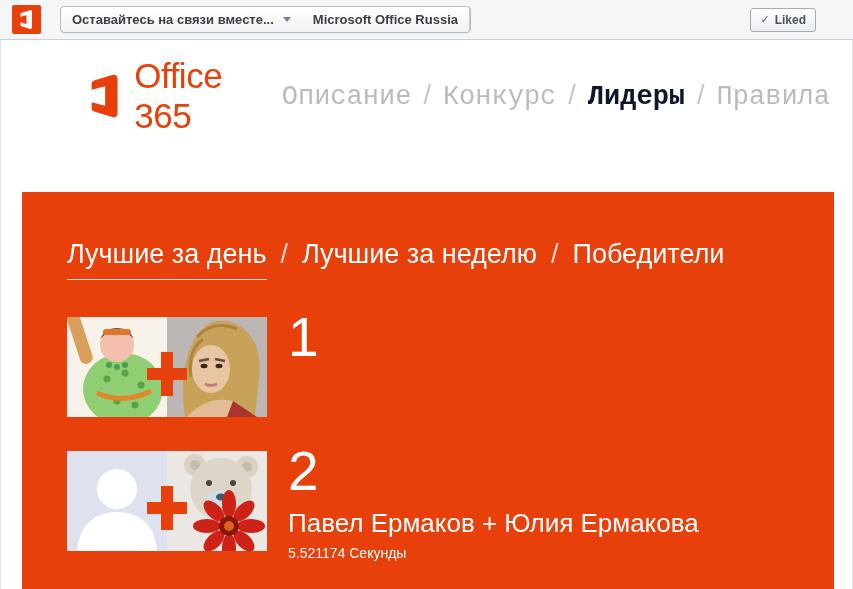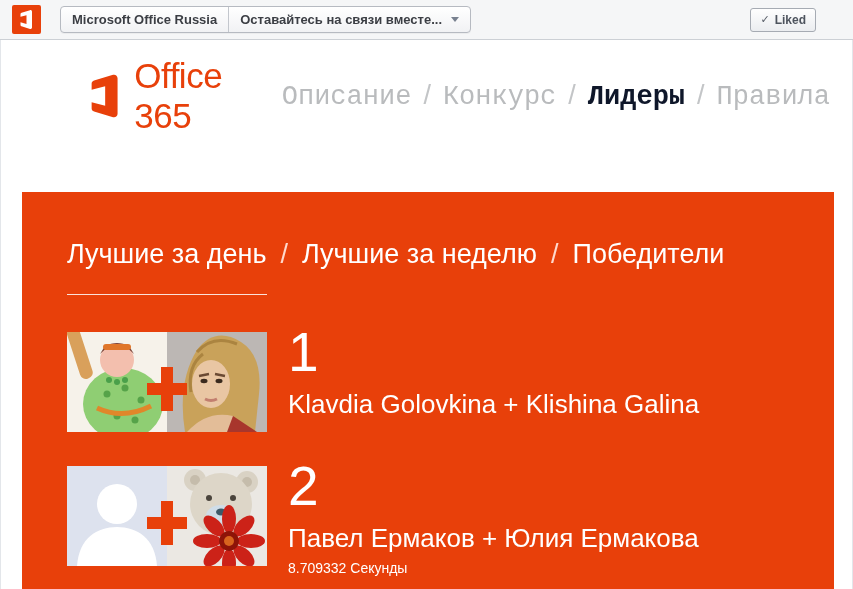--- a/index.html
+++ b/index.html
@@ -35,21 +35,21 @@
   .topnav{display:flex;align-items:baseline;gap:12px;font-size:27px;font-weight:300;}
   .topnav a{color:#b9bbbd;text-decoration:none;cursor:pointer;font-family:Liberation Mono, monospace;}
   .topnav a.active{color:#0f172a;font-weight:600;}
   .topnav .sep{color:#c3c5c7;}
 
   
   .panel{position:absolute;left:21px;top:152px;width:812px;height:620px;
          background:#e8400a;color:#fff;padding:47px 0 0 45px;box-sizing:border-box;}
   .tabs{display:flex;align-items:baseline;gap:14px;font-size:27px;font-weight:300;}
   .tabs a{color:#fff;text-decoration:none;cursor:pointer;display:inline-block;}
-  .tabs a.active{padding-bottom:24px;border-bottom:1px solid rgba(255,255,255,.85);}
+  .tabs a.active{padding-bottom:9px;border-bottom:1px solid rgba(255,255,255,.85);}
   .tabs .sep{color:#ffd9cc;}
 
   .entries{margin-top:37px;}
   .entry{display:flex;margin-bottom:34px;}
   .photos{position:relative;width:200px;height:100px;flex:none;}
   .photo{position:absolute;top:0;width:100px;height:100px;overflow:hidden;}
   .photo.pa{left:0;} .photo.pb{left:100px;}
   .photo svg{display:block;width:100px;height:100px;}
   .plus{position:absolute;left:100px;top:57px;transform:translate(-50%,-50%);
         width:40px;height:44px;}
@@ -67,26 +67,26 @@
 <div class="page">
 
   <header class="topbar">
     <div class="app-logo">
       <svg width="17" height="21" viewBox="0 0 68 84">
         <path fill="#ffffff" d="M10,20 C10,17.5 11.8,15.3 14.3,14.6 L48,4.5 C52,3.3 56,6.3 56,10.5 L56,73.5 C56,77.7 52,80.7 48,79.5 L14.3,69.4 C11.8,68.7 10,66.5 10,64 L10,53 L34,59.5 L34,24.5 L10,31 Z"></path>
       </svg>
     </div>
 
     <div class="segmented">
-      <div class="seg seg-left">
-        <span>Microsoft Office Russia</span>
-      </div>
       <div class="seg">
         <span>Оставайтесь на связи вместе...</span>
         <span class="caret"></span>
+      </div>
+      <div class="seg seg-left">
+        <span>Microsoft Office Russia</span>
       </div>
     </div>
 
     <button class="liked-btn">
       <span class="check">✓</span>
       <span>Liked</span>
     </button>
   </header>
 
   <main class="content">
@@ -155,21 +155,20 @@
                 <ellipse cx="52" cy="49" rx="3.5" ry="2.2" fill="#3a2a1e"></ellipse>
                 <path d="M38,67 Q44,70 50,67" stroke="#c27f6f" stroke-width="3" fill="none"></path>
                 <path d="M20,100 Q40,78 66,84 L70,100 Z" fill="#e3bd98"></path>
                 <path d="M66,84 L90,100 L60,100 Z" fill="#a8362c"></path>
               </svg>
             </span>
             <span class="plus"></span>
           </div>
           <div class="etext">
             <div class="rank">1</div>
-            <div class="ename">Klavdia Golovkina + Klishina Galina</div>
           </div>
         </div>
 
         <div class="entry">
           <div class="photos">
             <span class="photo pa">
               <svg viewBox="0 0 100 100">
                 <rect width="100" height="100" fill="#dde2ee"></rect>
                 <circle cx="50" cy="38" r="20" fill="#ffffff"></circle>
                 <path d="M10,100 C12,72 30,61 50,61 C70,61 88,72 90,100 Z" fill="#ffffff"></path>
@@ -199,20 +198,20 @@
                 </g>
                 <circle cx="62" cy="75" r="10" fill="#8e1408"></circle>
                 <circle cx="62" cy="75" r="5" fill="#d8641e"></circle>
               </svg>
             </span>
             <span class="plus"></span>
           </div>
           <div class="etext">
             <div class="rank">2</div>
             <div class="ename">Павел Ермаков + Юлия Ермакова</div>
-            <div class="etime">8.709332 Секунды</div>
+            <div class="etime">5.521174 Секунды</div>
           </div>
         </div>
 
       </div>
     </section>
   </main>
 </div>
 
 </body></html>

